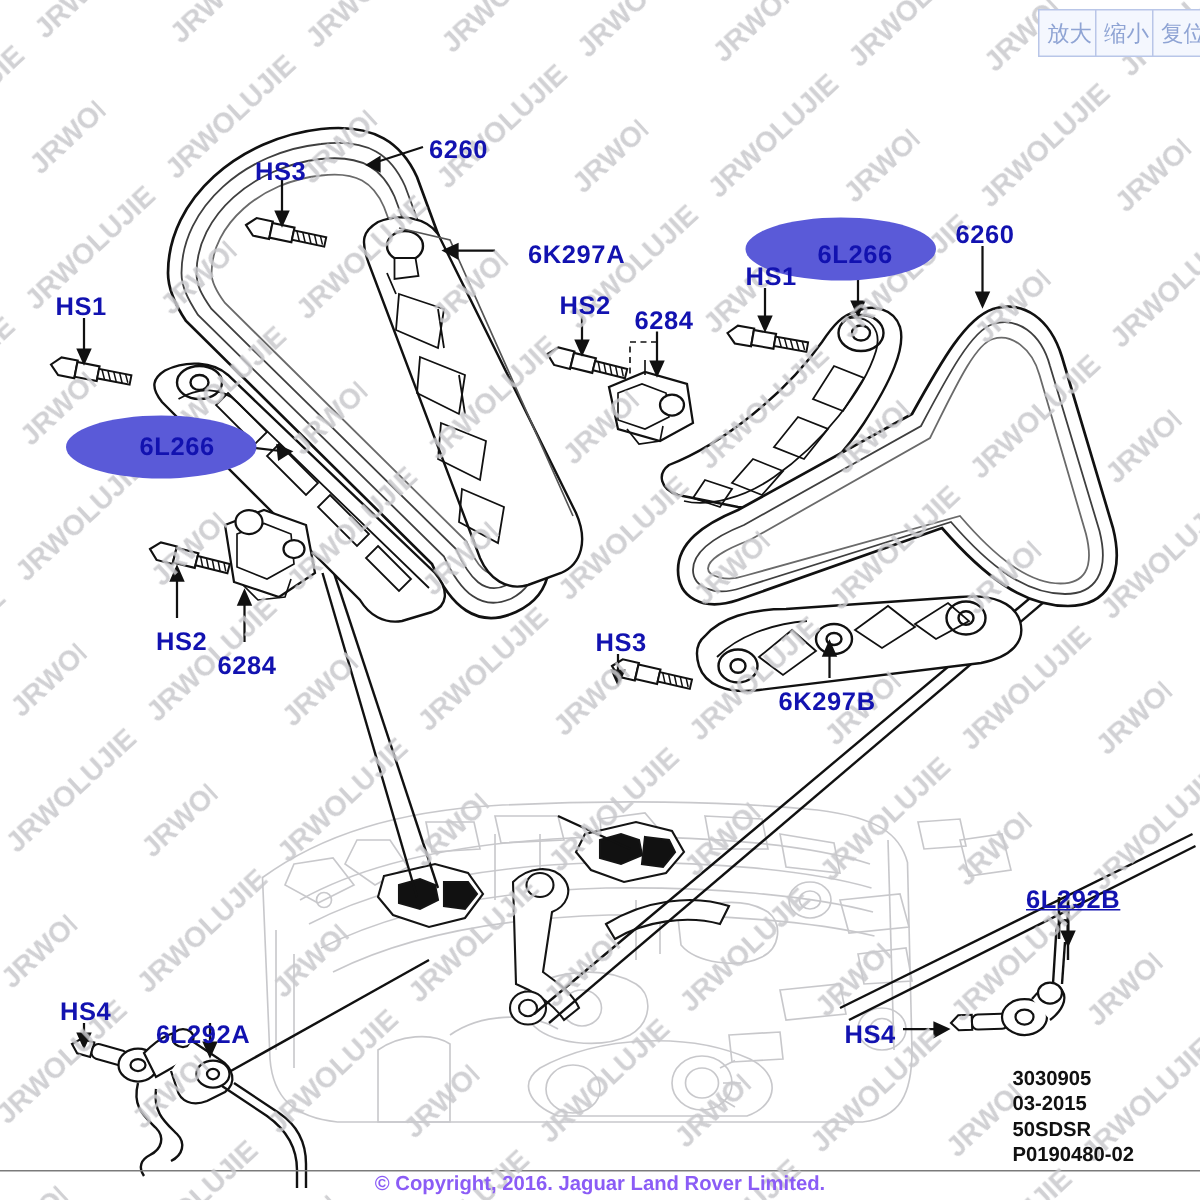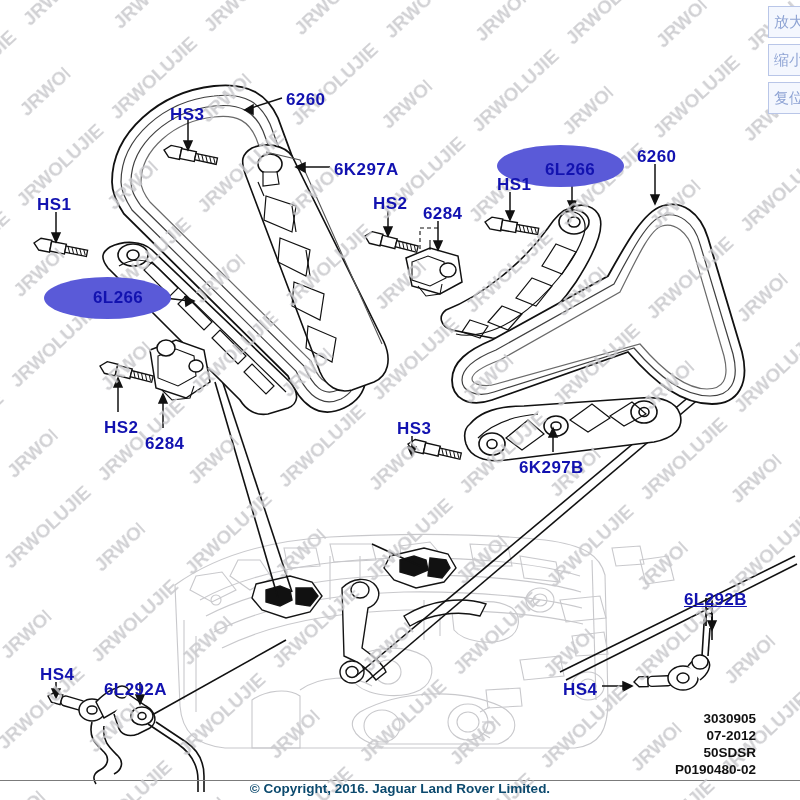--- a/index.html
+++ b/index.html
@@ -19,33 +19,33 @@
   .lbl{position:absolute;z-index:8;color:#1212b0;font-weight:bold;
        font-size:17px;letter-spacing:.4px;white-space:nowrap;
        font-family:"Liberation Sans","DejaVu Sans",sans-serif;}
 
   
   .hl{position:absolute;z-index:6;border-radius:50%;
       background:#5a5ad8;}
 
   
   #zoomctl{position:absolute;right:0;top:6px;z-index:20;
-           display:flex;flex-direction:column;gap:6px;align-items:flex-end;}
+           display:flex;flex-direction:row;gap:6px;align-items:flex-end;}
   .zbtn{width:42px;height:32px;border:1px solid #b9c6e8;background:#f4f7fe;
         color:#8fa4d4;font-size:15px;line-height:30px;text-align:center;
         font-family:"DejaVu Sans",sans-serif;overflow:hidden;
         margin-right:-10px;box-sizing:border-box;}
 
   
   #meta{position:absolute;right:44px;bottom:22px;z-index:9;
-        text-align:right;color:#111;font-size:13.5px;line-height:17px;
+        text-align:left;color:#111;font-size:13.5px;line-height:17px;
         font-weight:bold;font-family:"Liberation Sans",sans-serif;}
   #meta div{white-space:nowrap;}
   #copyright{position:absolute;left:0;right:0;bottom:4px;z-index:9;
-             text-align:center;color:#0c4a6e;font-size:13.5px;font-weight:bold;
+             text-align:center;color:#8b5cf6;font-size:13.5px;font-weight:bold;
              font-family:"Liberation Sans",sans-serif;}
   #botrule{position:absolute;left:0;right:0;bottom:19px;height:1px;
            background:#7b7b7b;z-index:4;}
 </style>
 </head>
 <body>
 
 <div id="page">
 
   <div id="drawing">
@@ -340,21 +340,21 @@
         <polygon points="632,686 623,682 623,691"></polygon>
       </g>
     </svg>
   </div>
 
   <div class="hl" style="left:44px;top:277px;width:127px;height:42px;"></div>
   <div class="hl" style="left:497px;top:145px;width:127px;height:42px;"></div>
 
   <div class="lbl" style="left:286px;top:90px;">6260</div>
   <div class="lbl" style="left:170px;top:105px;">HS3</div>
-  <div class="lbl" style="left:334px;top:160px;">6K297A</div>
+  <div class="lbl" style="left:352px;top:160px;">6K297A</div>
   <div class="lbl" style="left:37px;top:195px;">HS1</div>
   <div class="lbl" style="left:93px;top:288px;">6L266</div>
   <div class="lbl" style="left:373px;top:194px;">HS2</div>
   <div class="lbl" style="left:423px;top:204px;">6284</div>
   <div class="lbl" style="left:497px;top:175px;">HS1</div>
   <div class="lbl" style="left:545px;top:160px;">6L266</div>
   <div class="lbl" style="left:637px;top:147px;">6260</div>
   <div class="lbl" style="left:104px;top:418px;">HS2</div>
   <div class="lbl" style="left:145px;top:434px;">6284</div>
   <div class="lbl" style="left:397px;top:419px;">HS3</div>
@@ -377,20 +377,20 @@
   </div>
 
   <div id="zoomctl">
     <div class="zbtn">放大</div>
     <div class="zbtn">缩小</div>
     <div class="zbtn">复位</div>
   </div>
 
   <div id="meta">
     <div>3030905</div>
-    <div>07-2012</div>
+    <div>03-2015</div>
     <div>50SDSR</div>
     <div>P0190480-02</div>
   </div>
   <div id="botrule"></div>
   <div id="copyright">© Copyright, 2016. Jaguar Land Rover Limited.</div>
 
 </div>
 
 </body></html>

